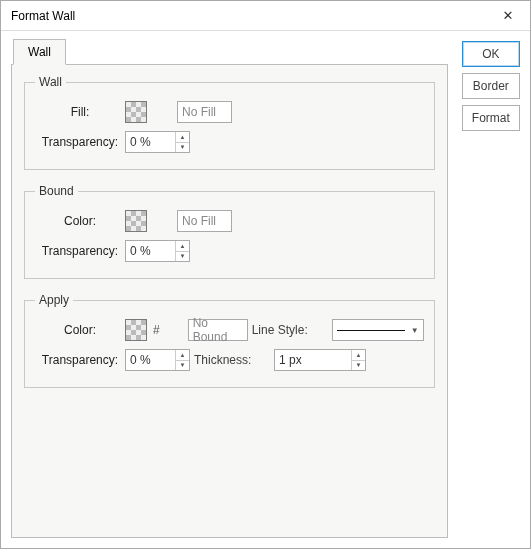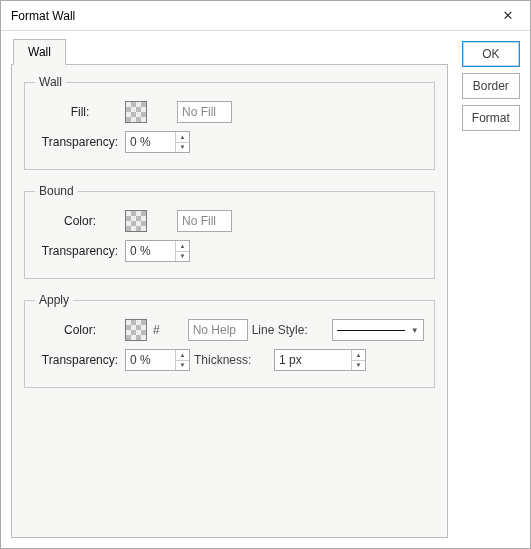--- a/index.html
+++ b/index.html
@@ -272,21 +272,21 @@
           </div>
         </fieldset>
 
         <fieldset class="group">
           <legend>Apply</legend>
           <div class="row">
             <span class="label">Color:</span>
             <span class="swatch"></span>
             <span class="hash">#</span>
             <span class="textbox w60">
-              <span>No Help</span>
+              <span>No Bound</span>
             </span>
             <span class="rlabel">Line Style:</span>
             <div class="linestyle">
               <div class="line"></div>
               <span class="arrow">▼</span>
             </div>
           </div>
           <div class="row">
             <span class="label">Transparency:</span>
             <div class="spin w65">

